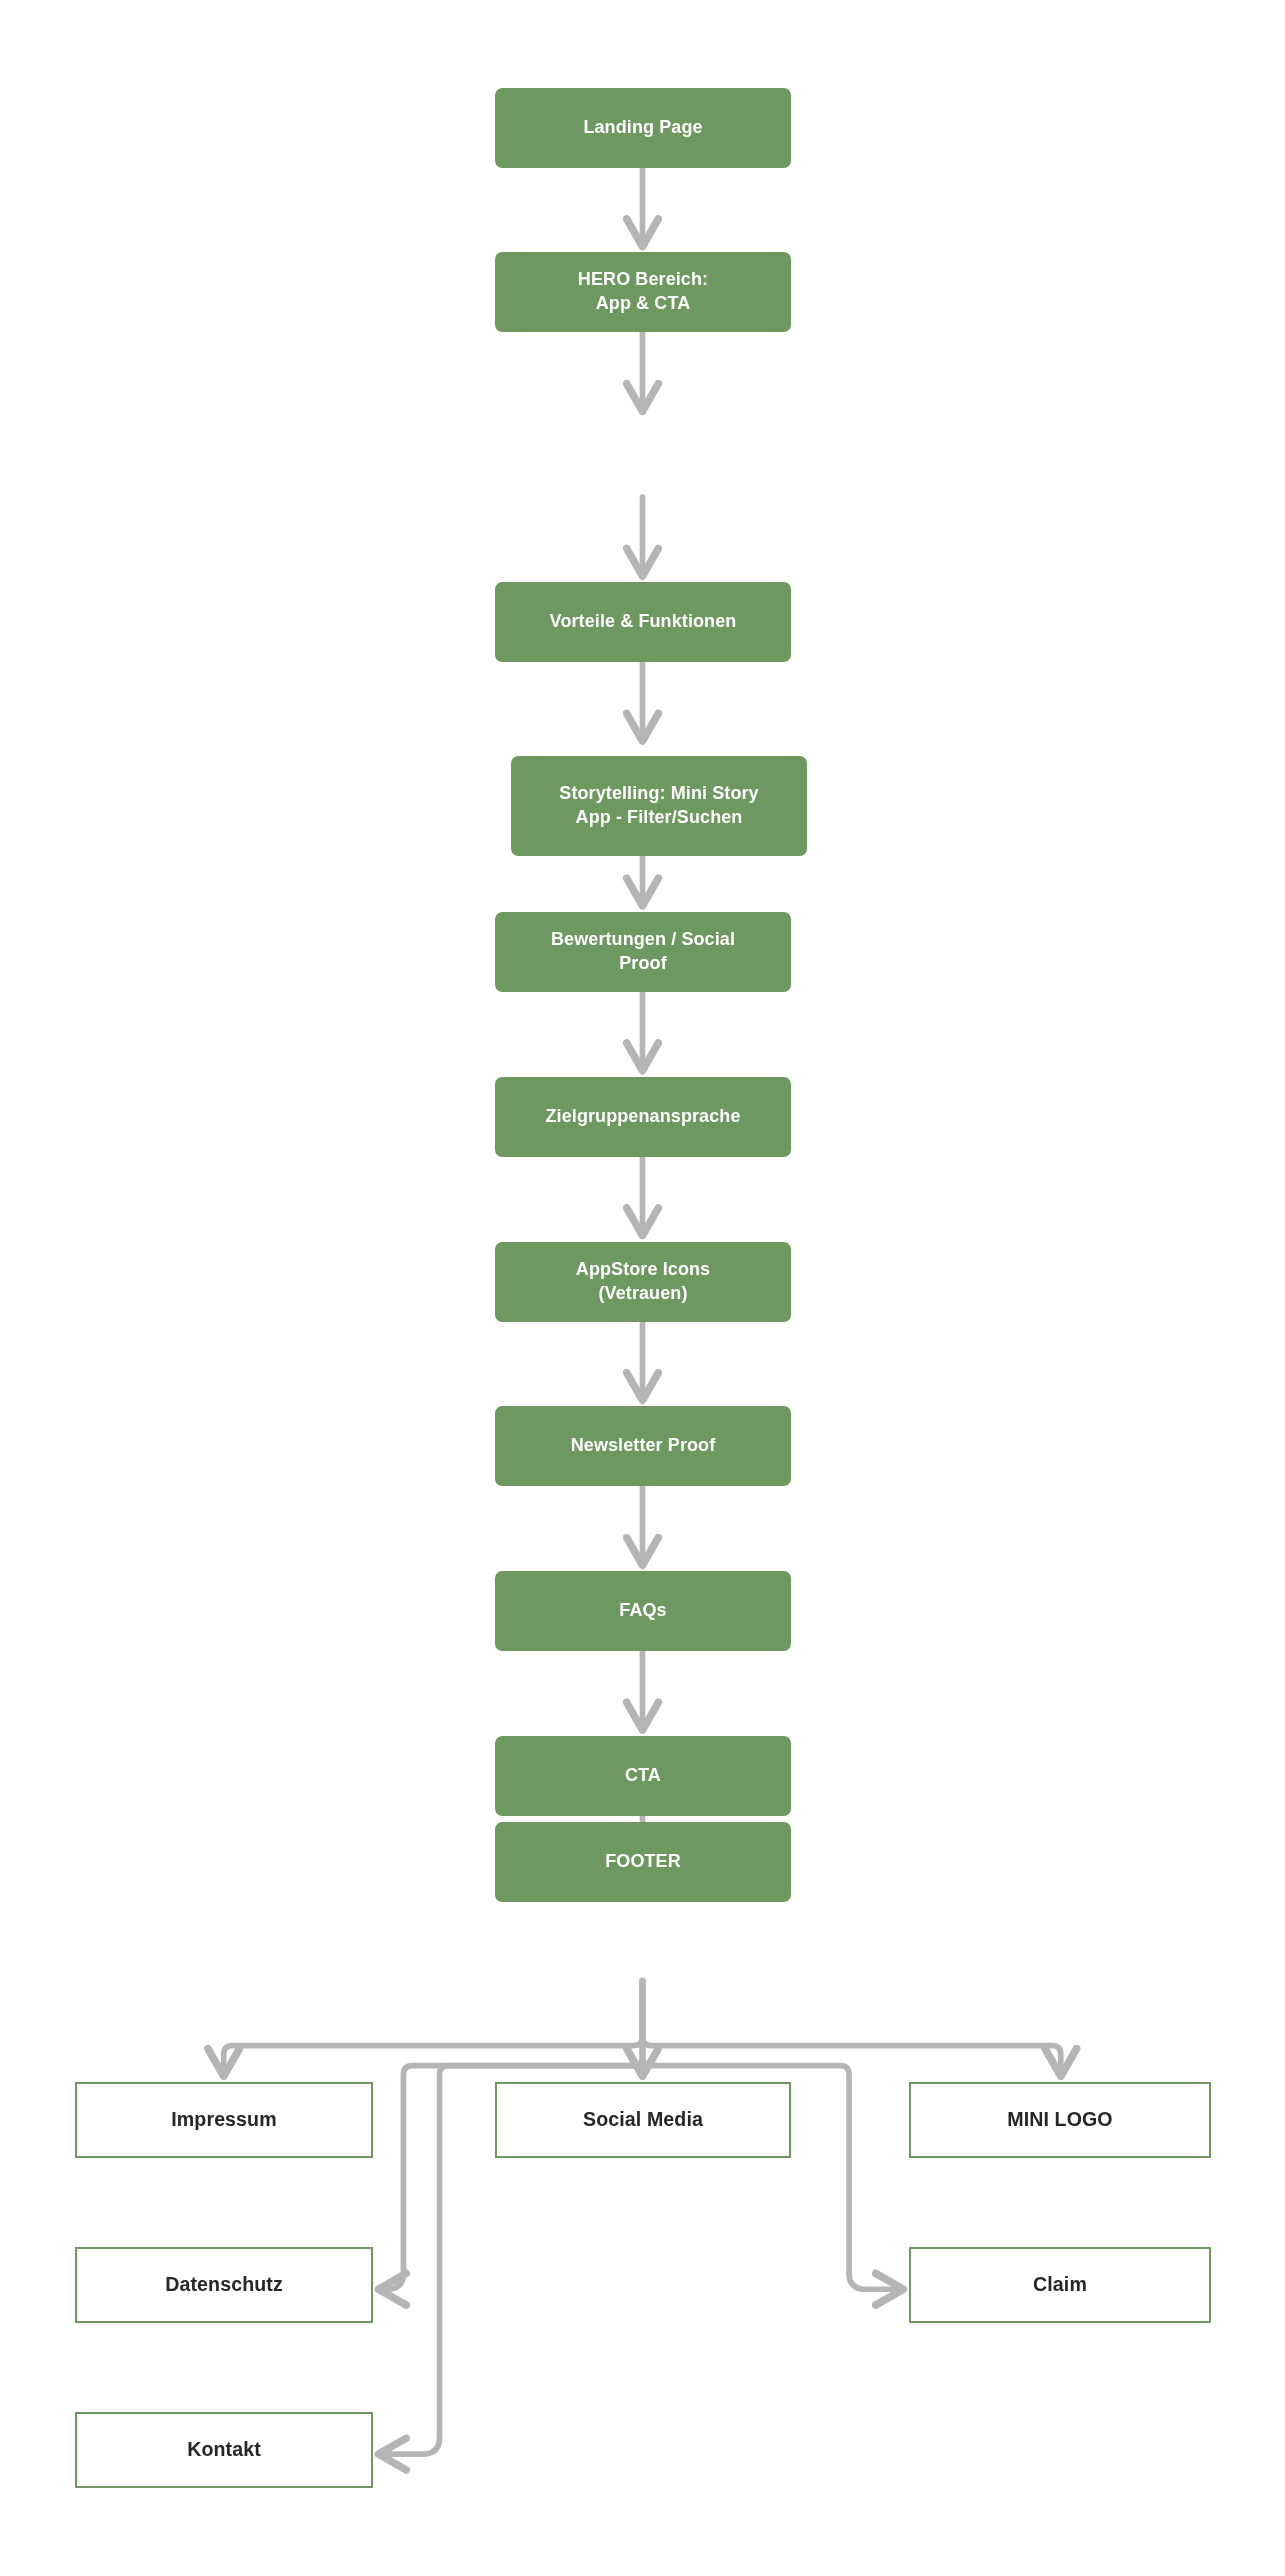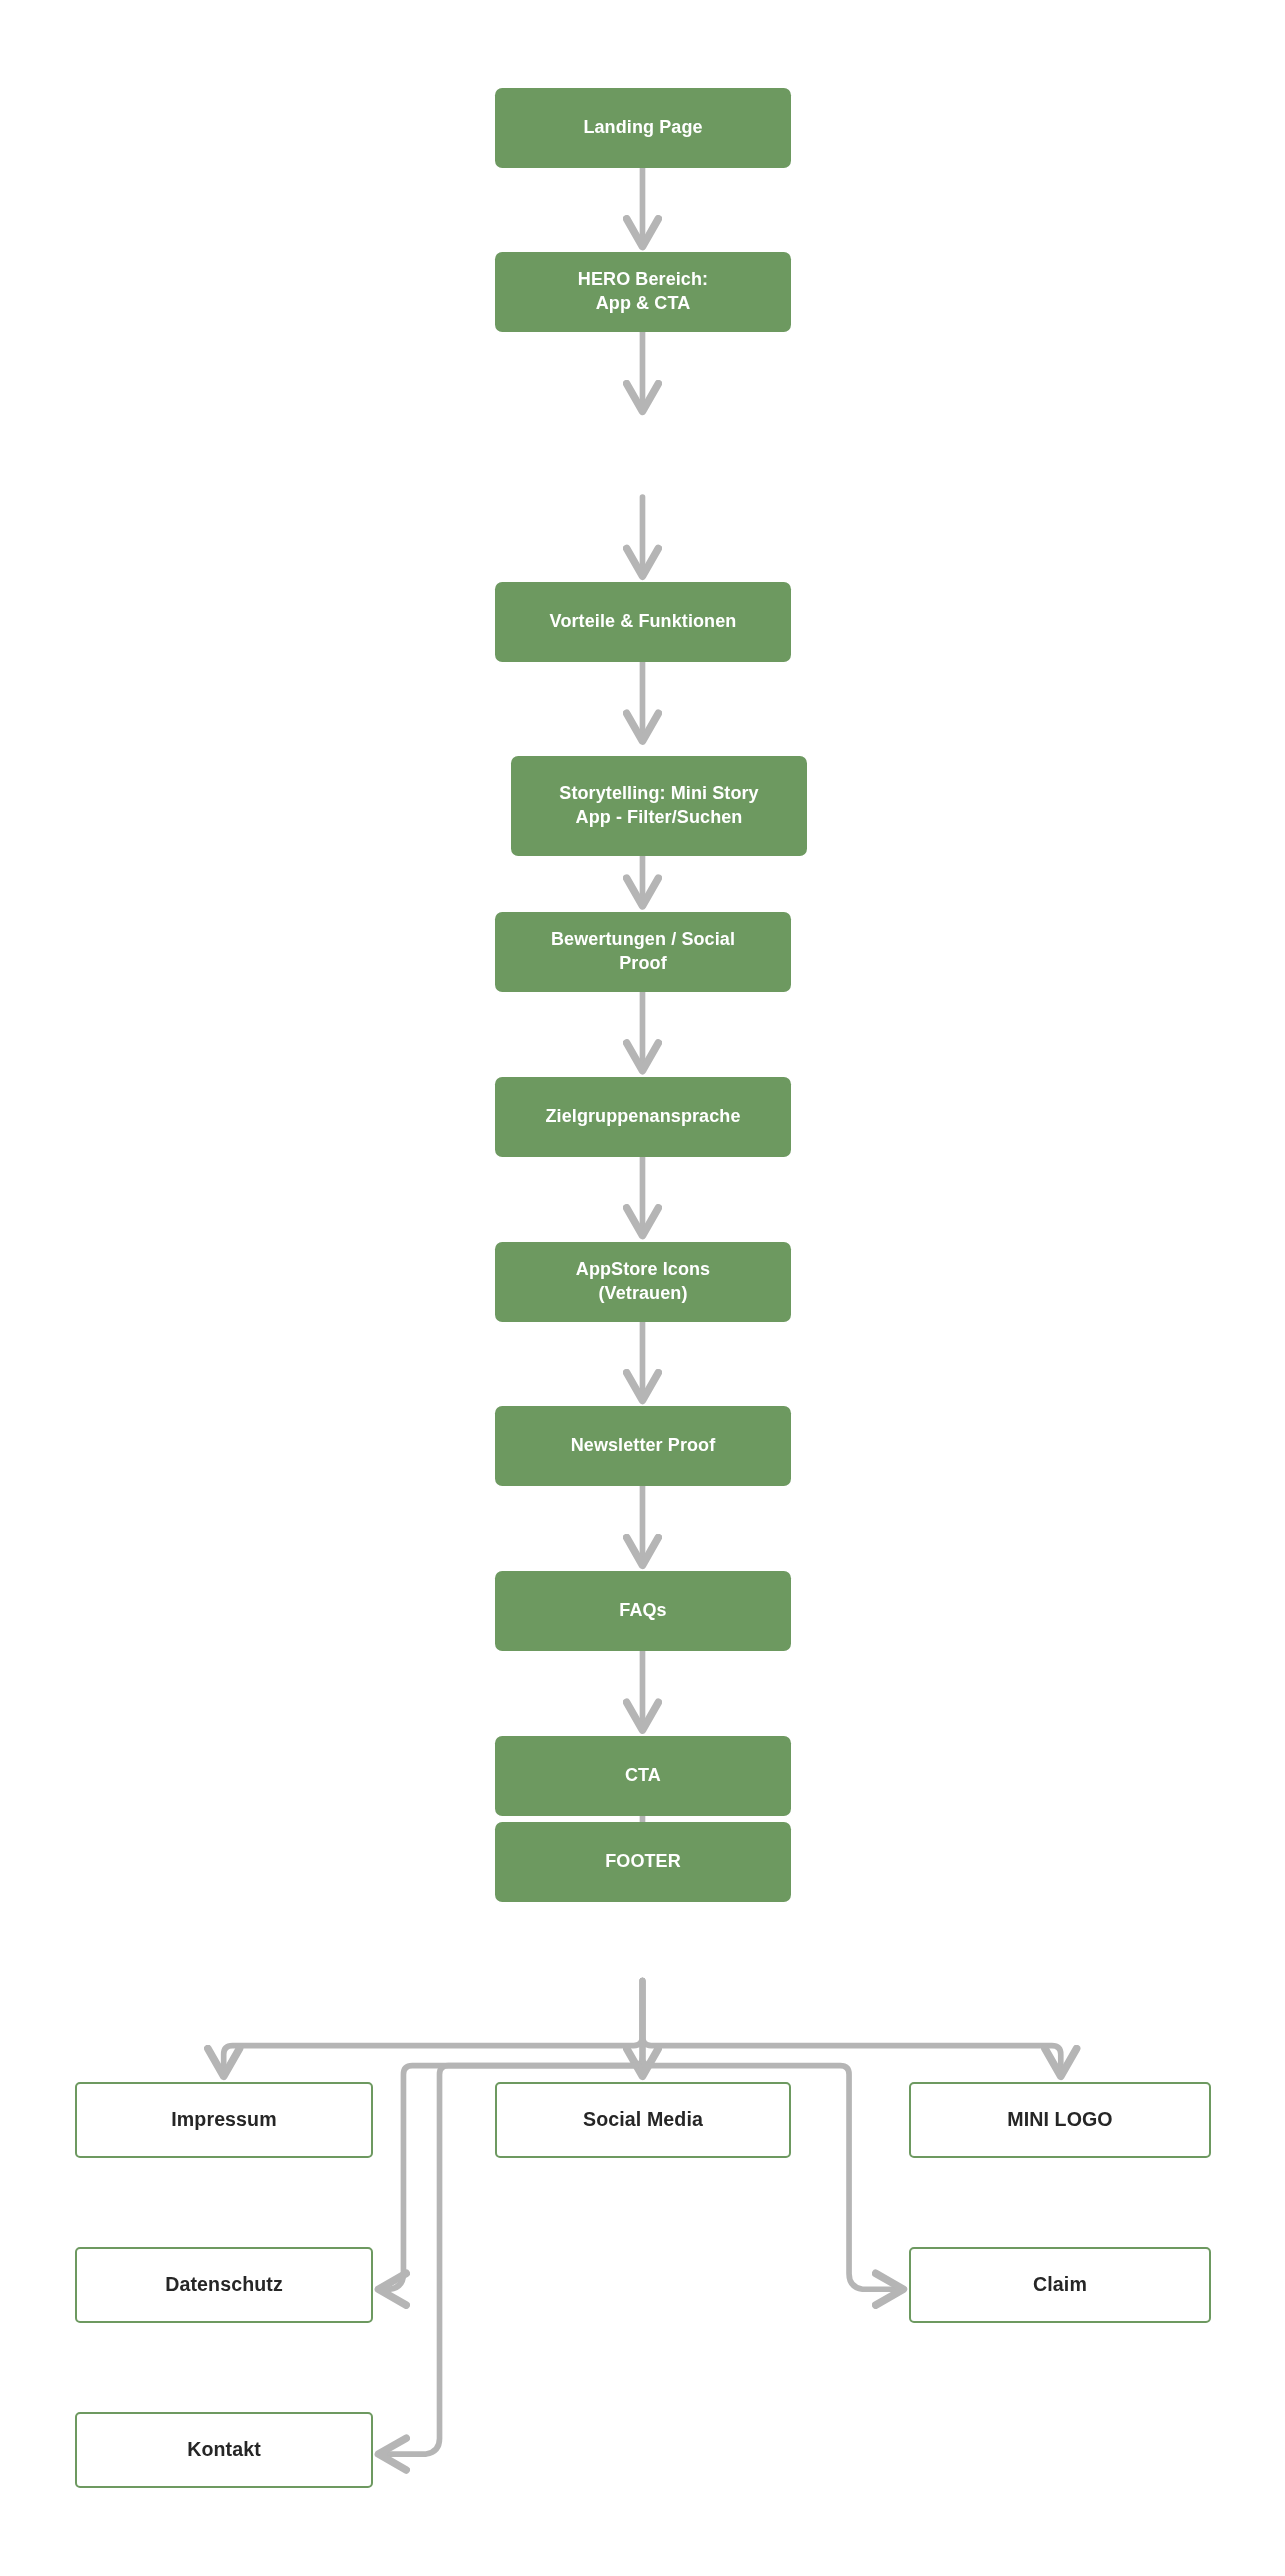--- a/index.html
+++ b/index.html
@@ -31,21 +31,21 @@
     border-radius: 7.2px;
   }
   .node-primary {
     background: #6d9960;
     color: #ffffff;
   }
   .node-outline {
     background: #ffffff;
     border: 2.6px solid #6d9960;
     color: #222222;
-    border-radius: 5px;
+    border-radius: 0;
   }
   .node-label {
     font-weight: bold;
     font-size: 18px;
     line-height: 1.32;
     letter-spacing: 0.1px;
     white-space: pre-line;
     padding: 0 11.3px;
   }
   .node-outline .node-label {

